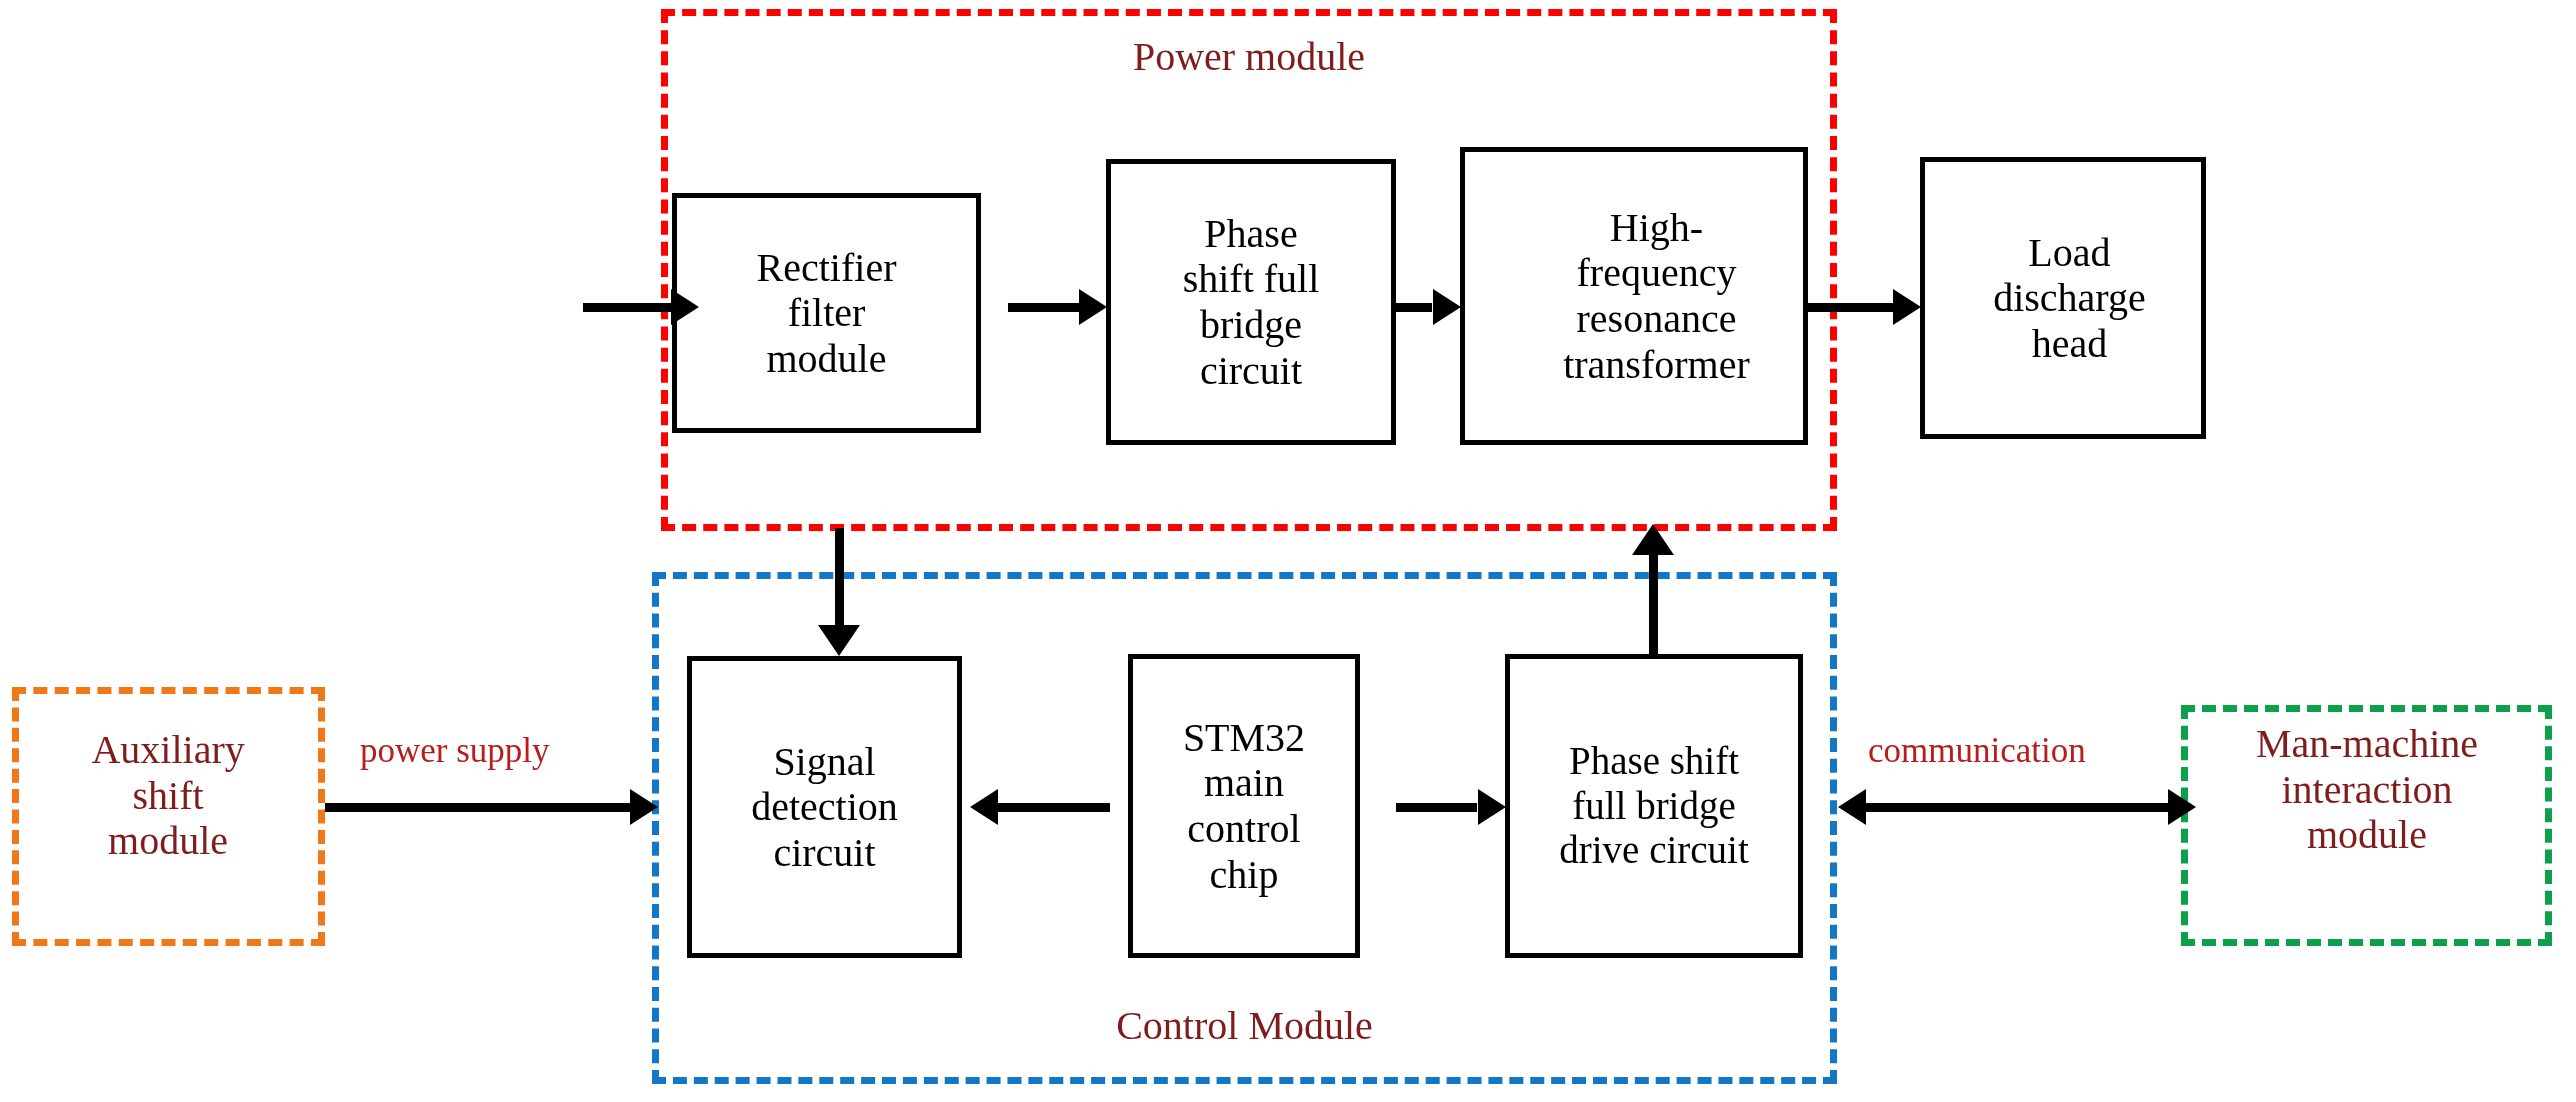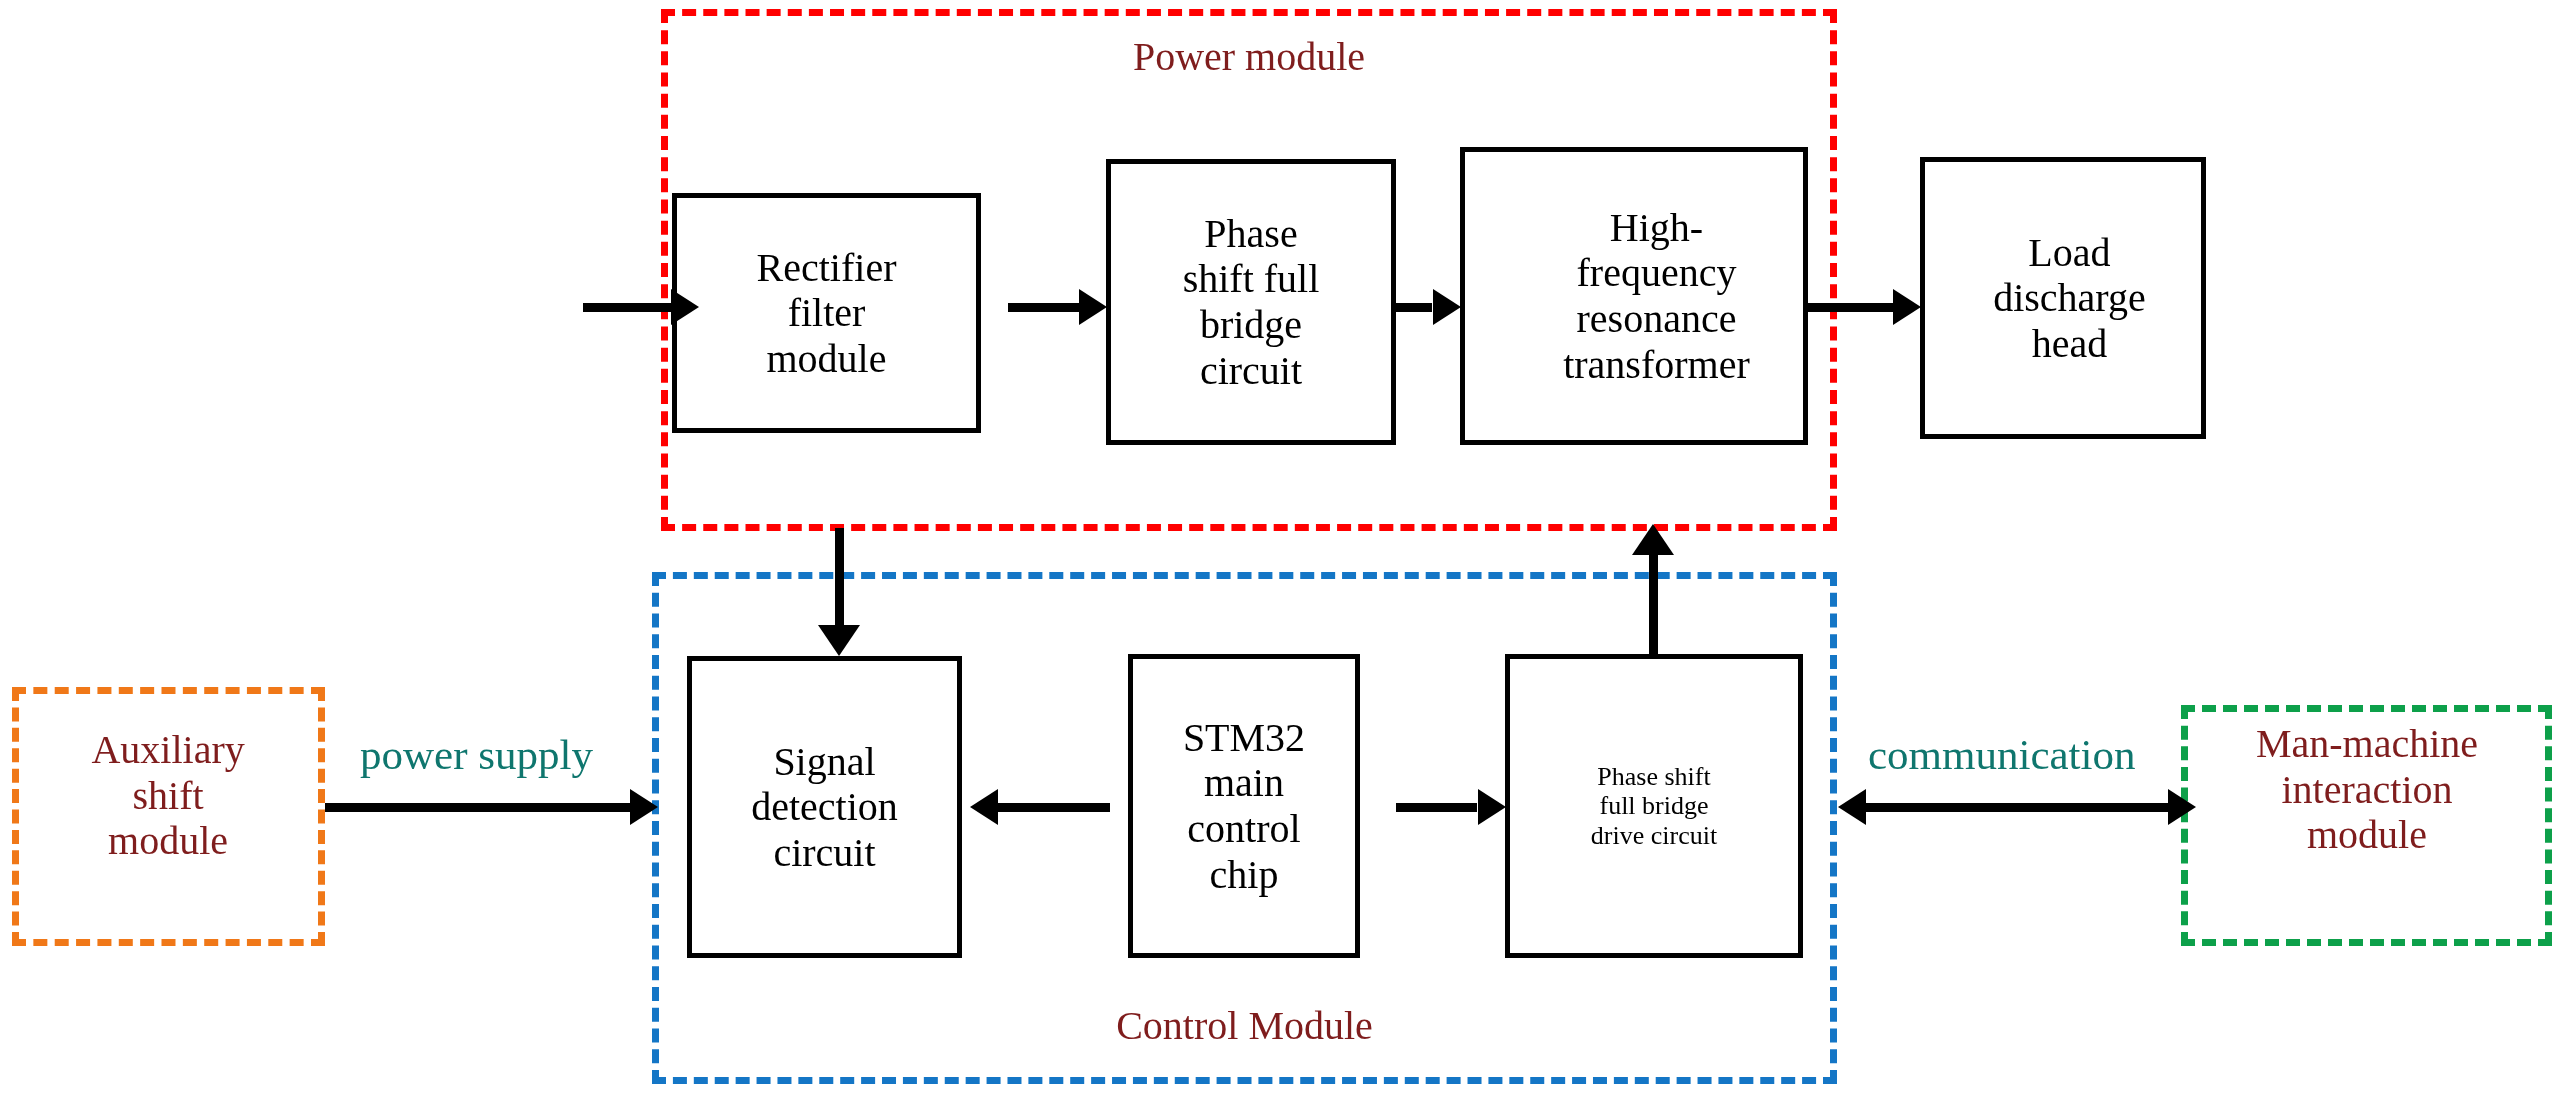--- a/index.html
+++ b/index.html
@@ -33,21 +33,21 @@
     display:flex;
     align-items:center;
     justify-content:center;
     text-align:center;
     color:#000000;
     line-height:1.14;
     padding:1.5px 3.1px;
     white-space:pre-line;
   }
   .fs-big{font-size:40px;}
-  .fs-small{font-size:26px;}
+  .fs-small{font-size:39px;}
   
   .hline{position:absolute;height:8.5px;background:#000;}
   .vline{position:absolute;width:8.5px;background:#000;}
   .arrow-r{
     position:absolute;width:0;height:0;
     border-top:18px solid transparent;
     border-bottom:18px solid transparent;
     border-left:28px solid #000;
   }
   .arrow-l{
@@ -63,22 +63,22 @@
     border-top:31px solid #000;
   }
   .arrow-u{
     position:absolute;width:0;height:0;
     border-left:21.7px solid transparent;
     border-right:21.7px solid transparent;
     border-bottom:31px solid #000;
   }
   .edge-label{
     position:absolute;
-    font-size:43px;
-    color:#0f766e;
+    font-size:35px;
+    color:#b91c1c;
     white-space:nowrap;
     line-height:1;
   }
 </style>
 </head>
 <body>
 
 <div id="stage">
 
   <div class="group" style="left:661px;top:9.3px;width:1176px;height:522px;border:7px dashed #FF0000;"></div>

